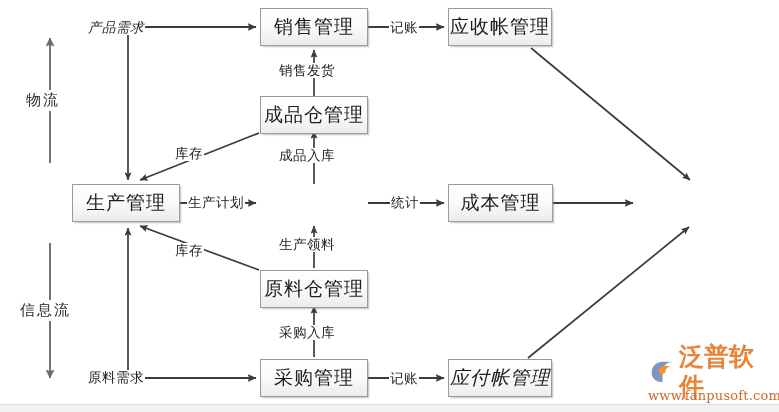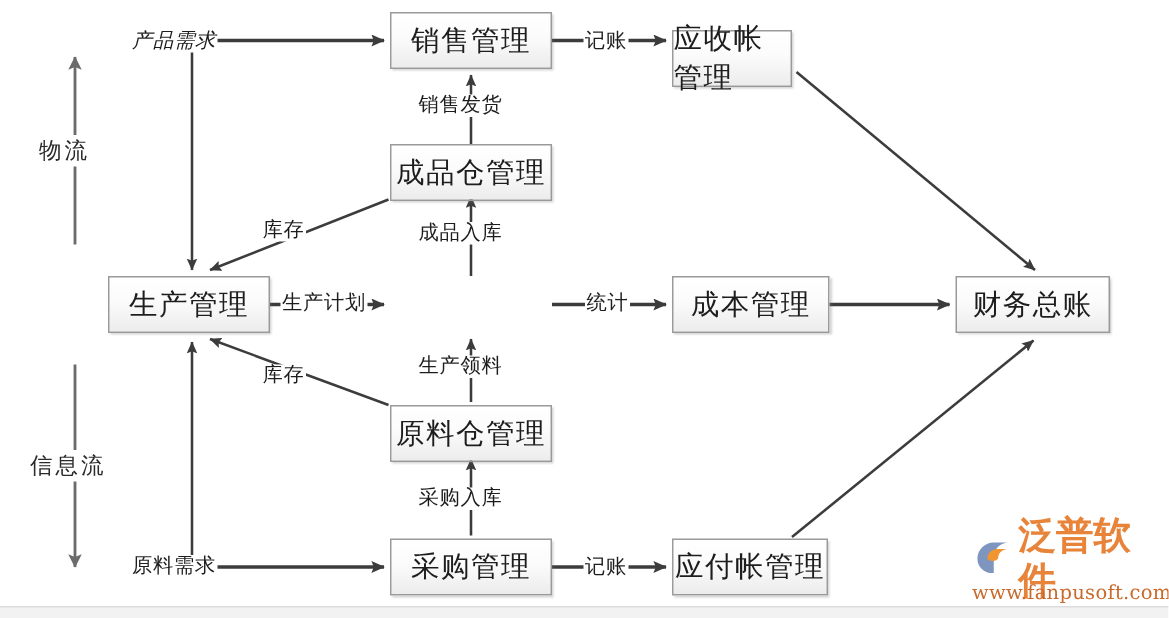--- a/index.html
+++ b/index.html
@@ -129,50 +129,47 @@
 
     <g>
       <line x1="368" y1="378" x2="444" y2="378" stroke="#3c3c3c" stroke-width="2.2" marker-end="url(#ah)"></line>
     </g>
   </svg>
 
   <div class="node" style="left:260px;top:8px;width:108px;height:38px;">
     <span>销售管理</span>
   </div>
 
-  <div class="node" style="left:448px;top:20px;width:80px;height:38px;">
+  <div class="node" style="left:448px;top:8px;width:104px;height:38px;">
     <span>应收帐管理</span>
   </div>
 
   <div class="node" style="left:260px;top:96px;width:108px;height:38px;">
     <span>成品仓管理</span>
   </div>
 
   <div class="node" style="left:72px;top:184px;width:108px;height:38px;">
     <span>生产管理</span>
   </div>
 
 
   <div class="node" style="left:448px;top:184px;width:105px;height:38px;">
     <span>成本管理</span>
   </div>
 
-  <div class="node" style="left:637px;top:184px;width:103px;height:38px;">
-    <span>财务总账</span>
-  </div>
 
   <div class="node" style="left:260px;top:270px;width:108px;height:38px;">
     <span>原料仓管理</span>
   </div>
 
   <div class="node" style="left:260px;top:359px;width:108px;height:38px;">
     <span>采购管理</span>
   </div>
 
-  <div class="node" style="left:448px;top:359px;width:104px;height:38px;">
+  <div class="node" style="left:448px;top:359px;width:104px;height:38px;font-style:italic;">
     <span>应付帐管理</span>
   </div>
 
   <div class="flabel" style="left:24px;top:90px;">物流</div>
 
   <div class="flabel" style="left:18px;top:300px;">信息流</div>
 
   <div class="elabel" style="left:87px;top:20px;font-style:italic;">产品需求</div>
 
   <div class="elabel" style="left:389px;top:20px;">记账</div>

